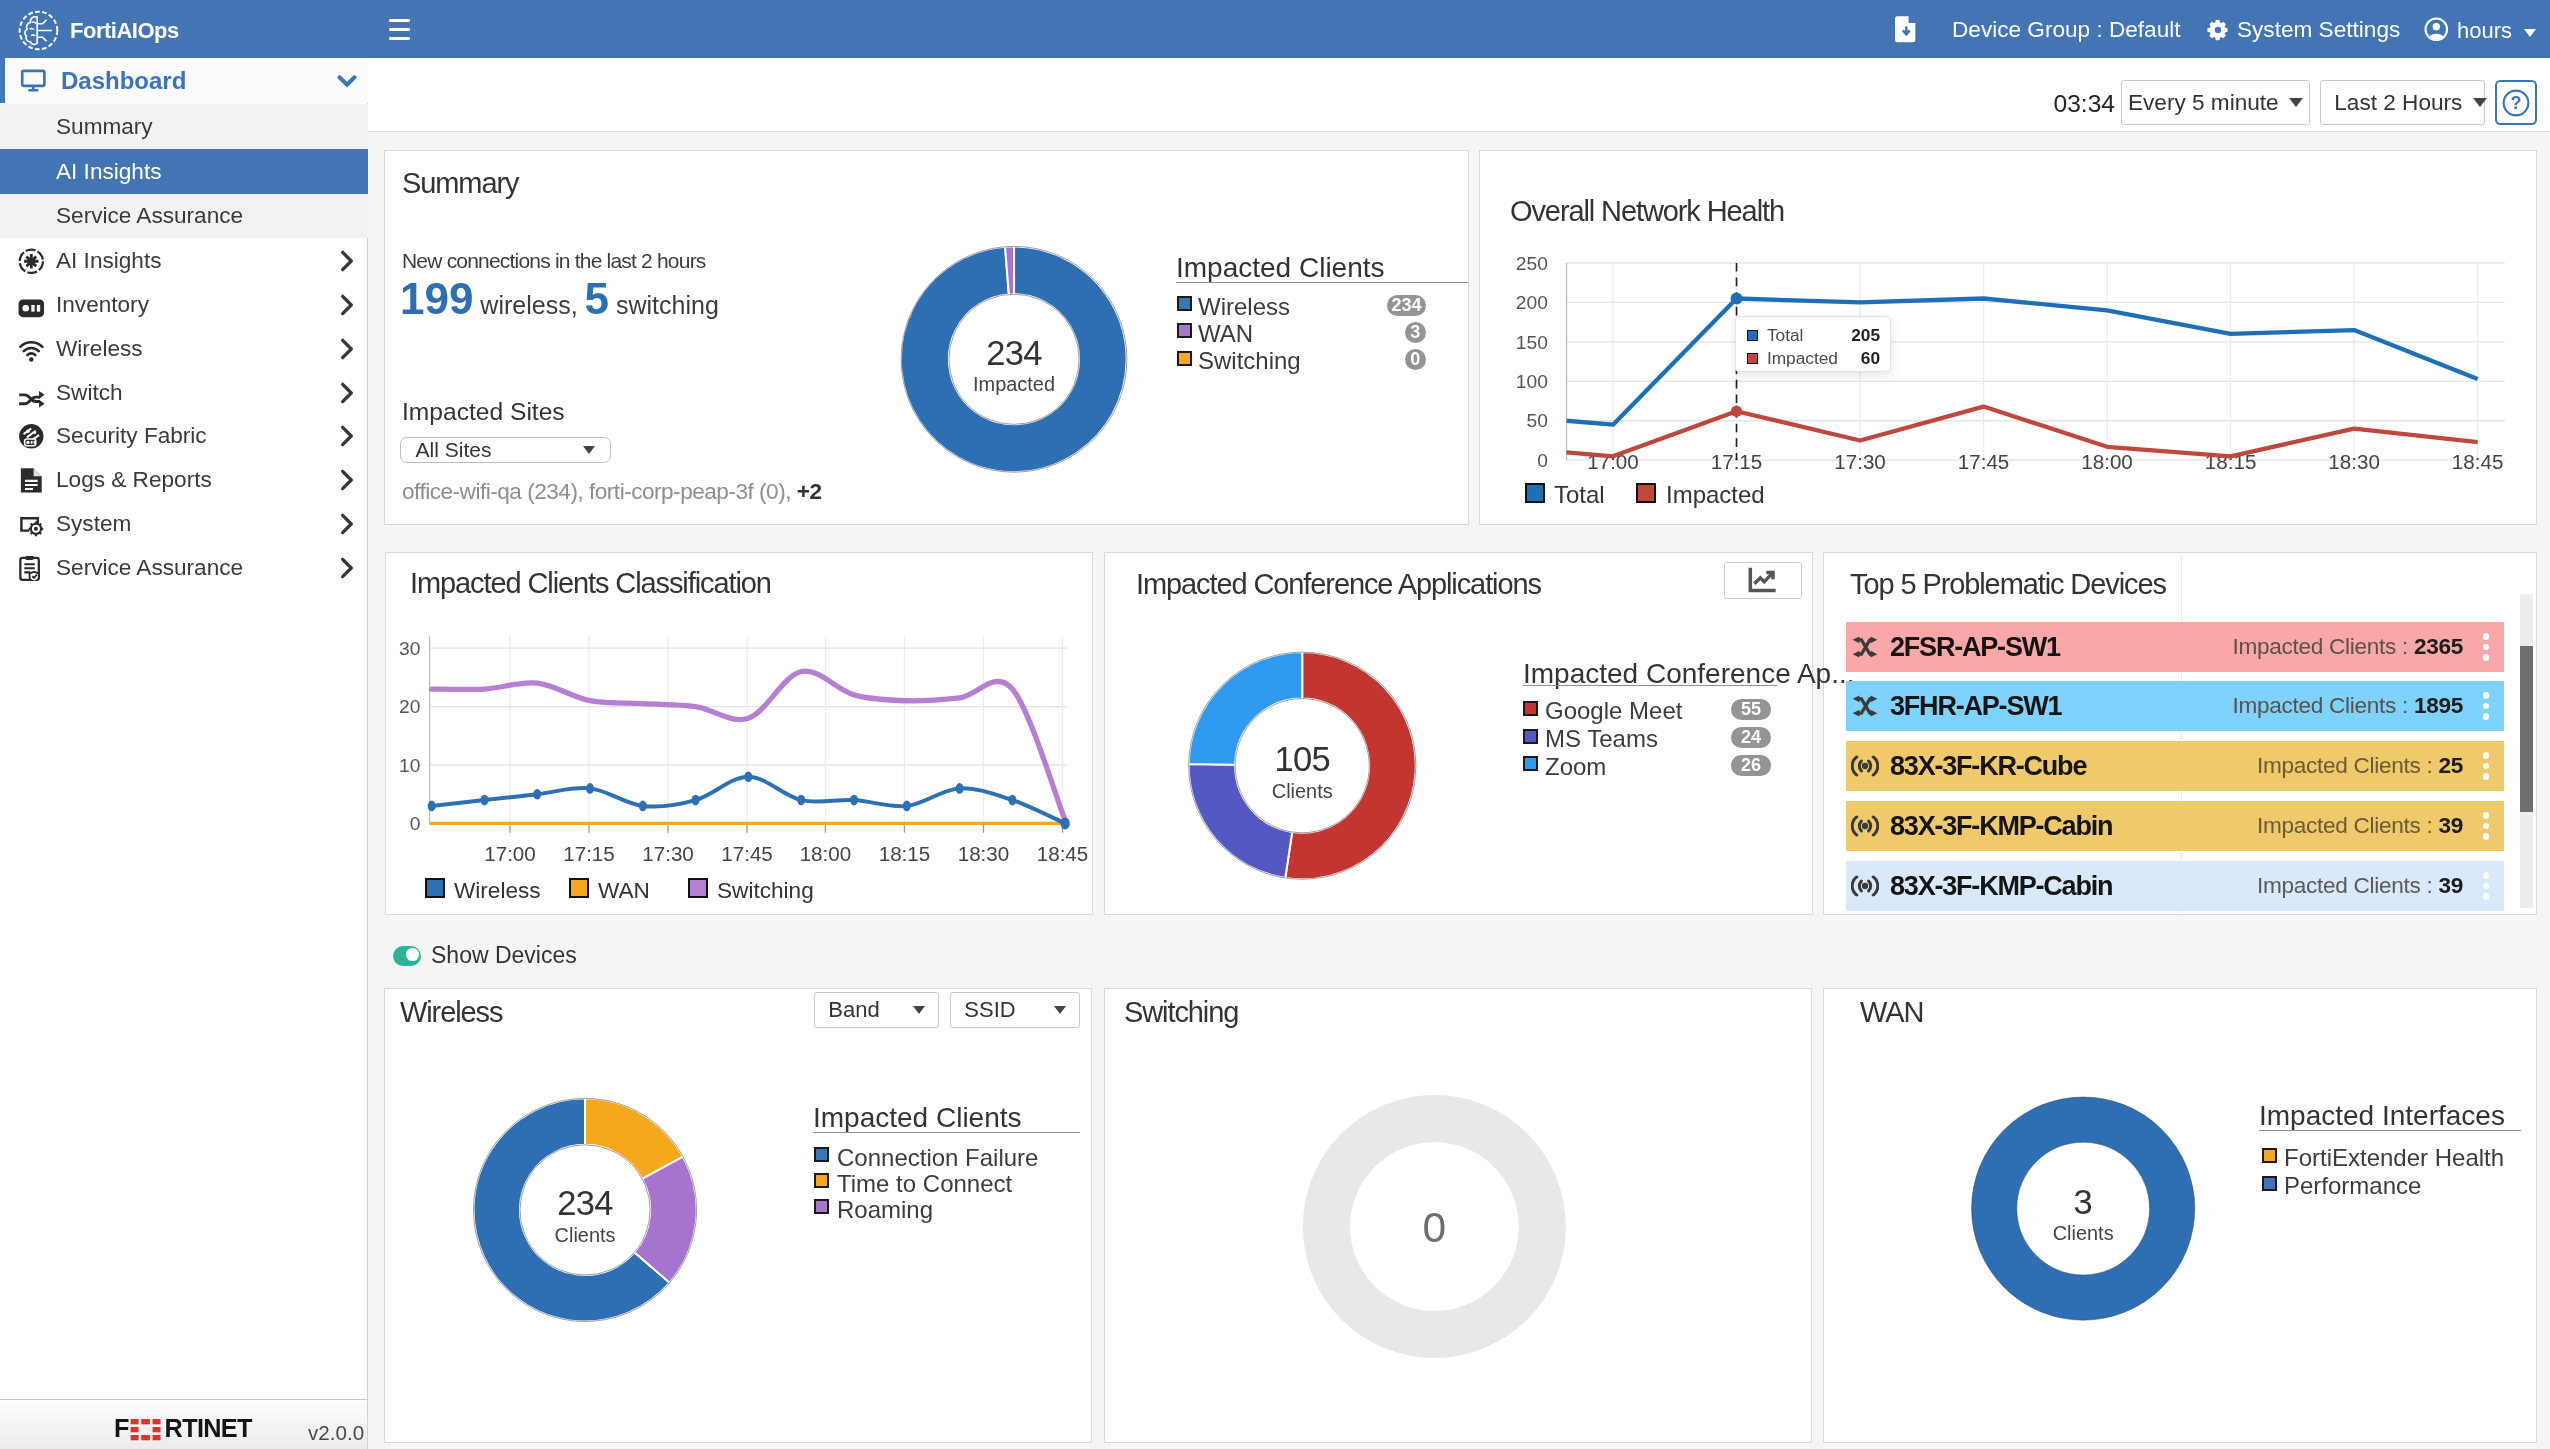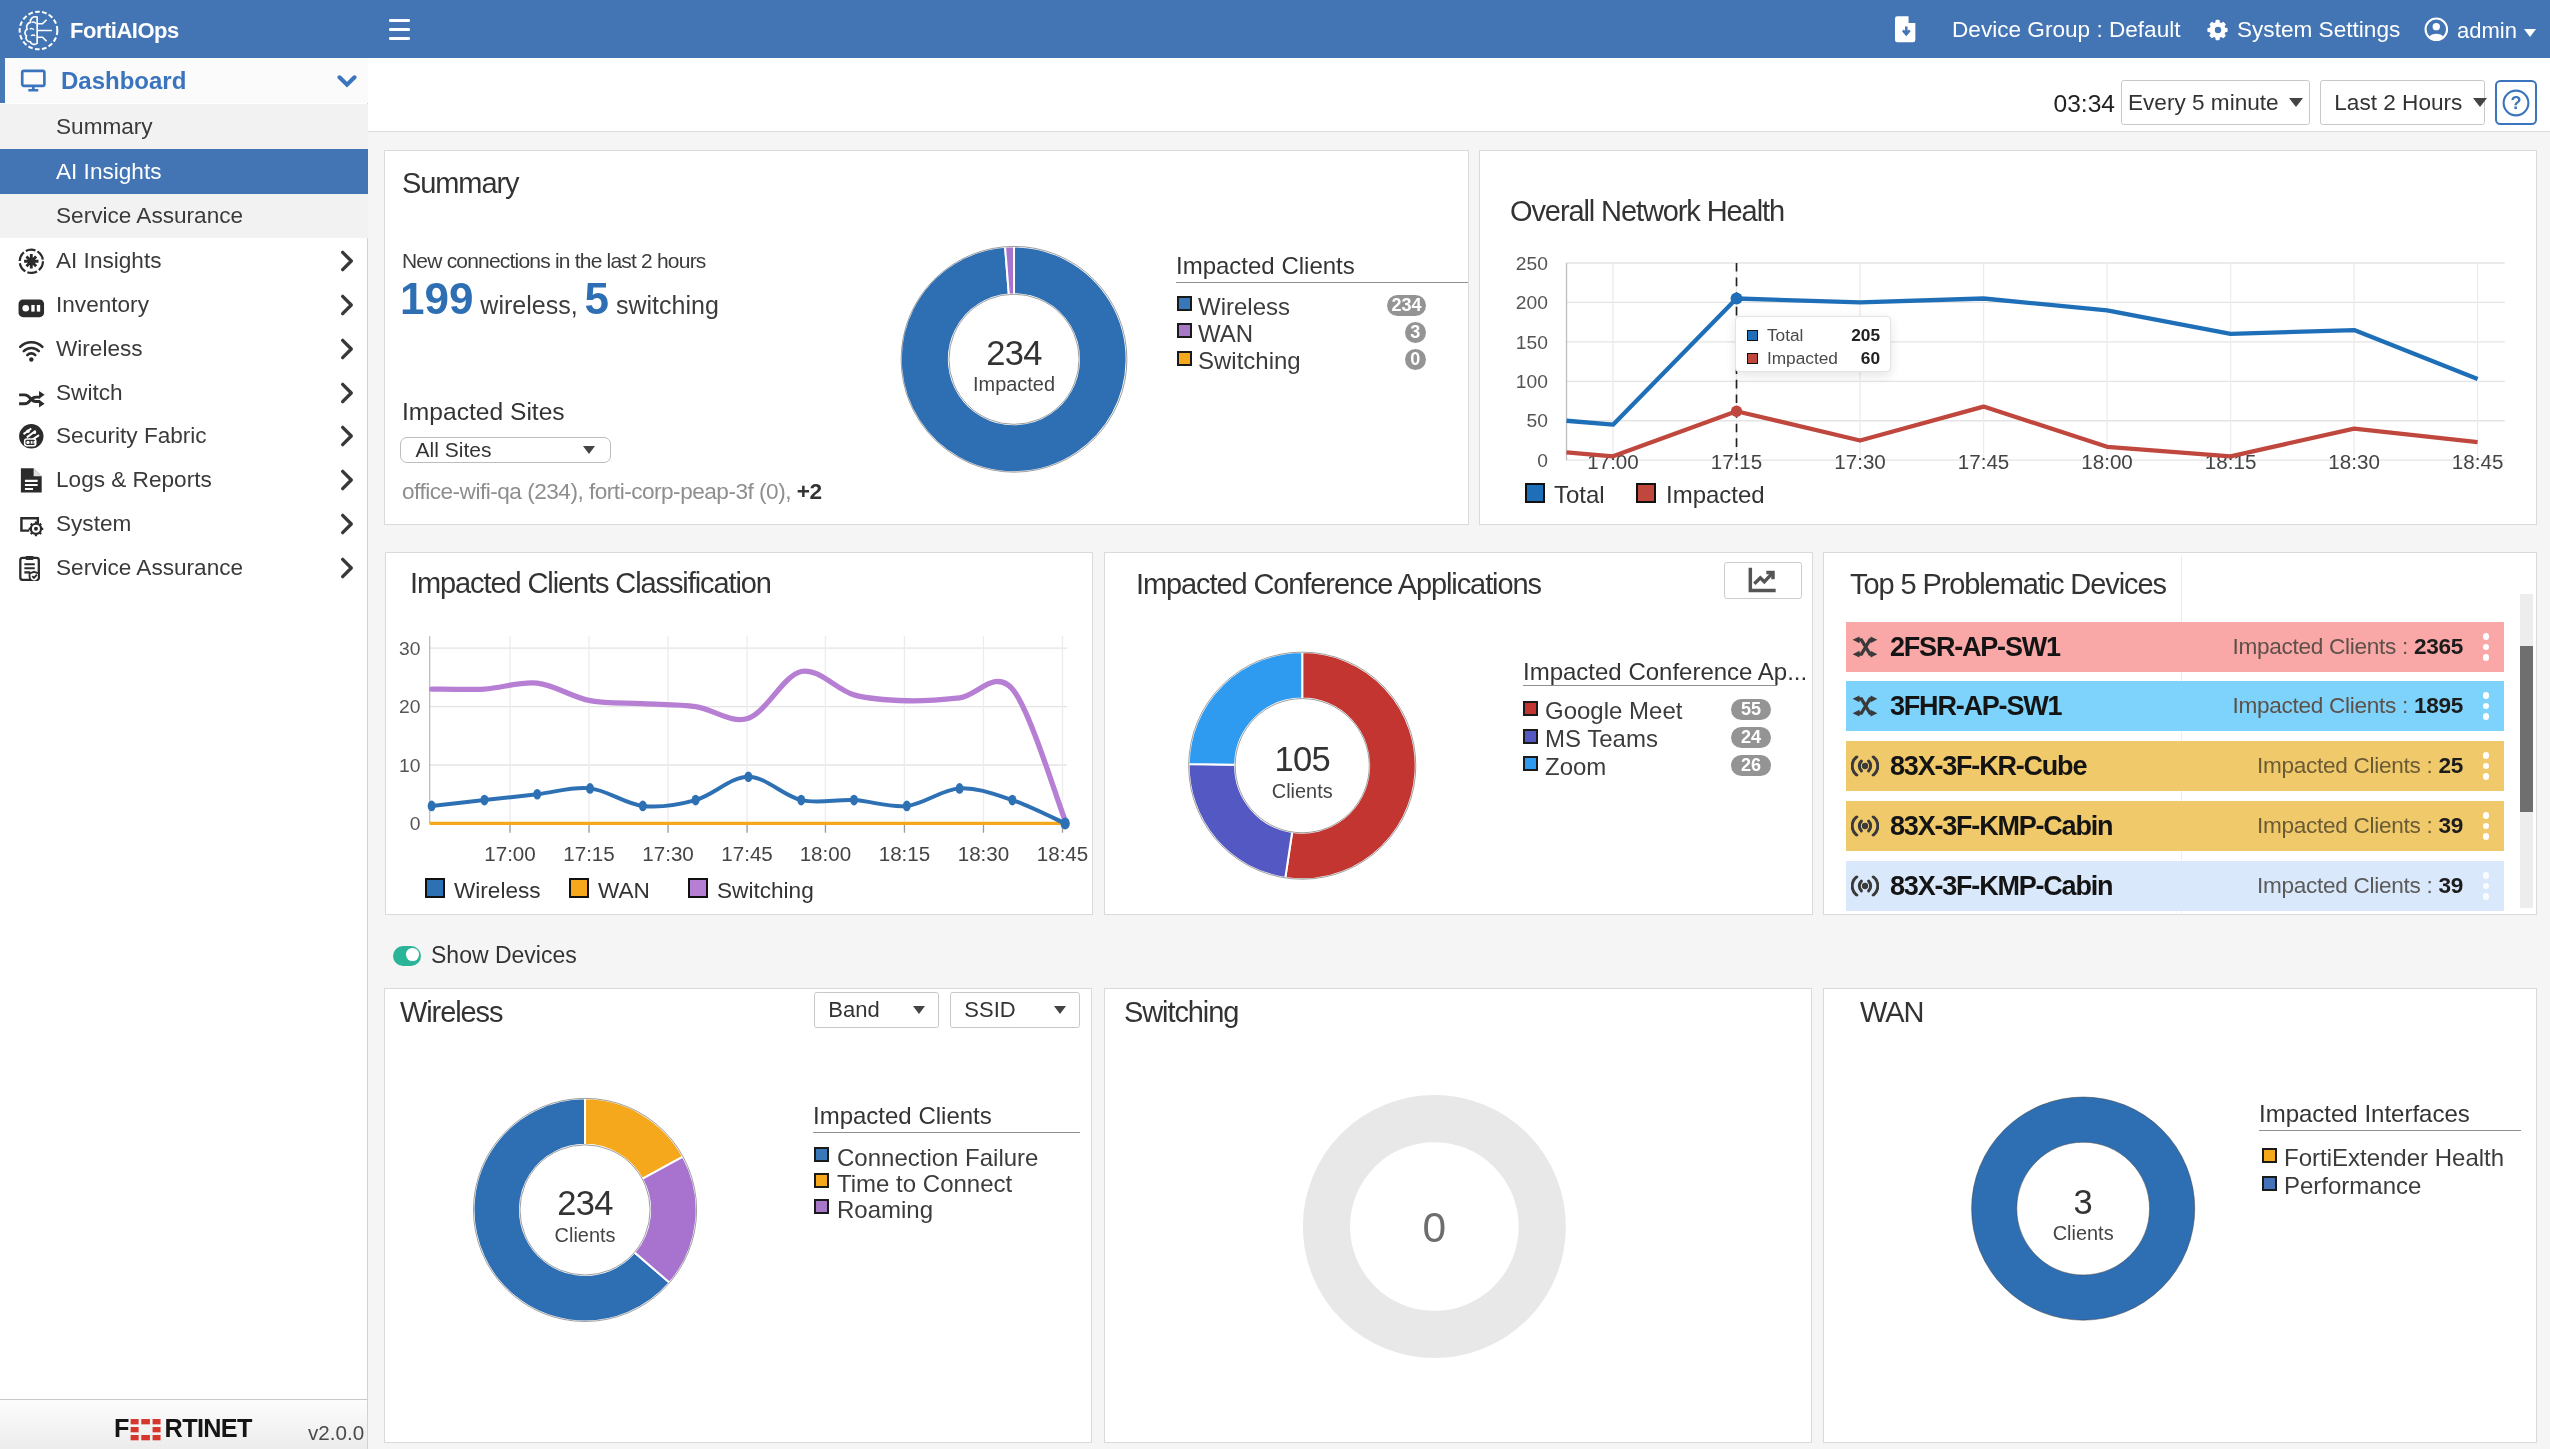--- a/index.html
+++ b/index.html
@@ -4,21 +4,21 @@
 <style>
   * { margin:0; padding:0; box-sizing:border-box; }
   html,body { width:2550px; height:1449px; overflow:hidden; }
   body { font-family:"Liberation Sans", sans-serif; background:#f5f5f6; position:relative; }
   .abs { position:absolute; }
   .card { position:absolute; background:#fff; border:1.3px solid #dadada; }
   .ctitle { position:absolute; font-size:29px; color:#333; letter-spacing:-1.1px; }
   .selbox { position:absolute; background:#fff; border:1.3px solid #c8c8c8; border-radius:2.7px; color:#333; display:flex; align-items:center; justify-content:space-between; white-space:nowrap; }
   .caret { width:0; height:0; border-left:7.3px solid transparent; border-right:7.3px solid transparent; border-top:9.3px solid #444; }
   .legsq { position:absolute; width:15.3px; height:15.3px; border:2px solid #1a1a1a; }
-  .leghead { position:absolute; font-size:24px; color:#333; }
+  .leghead { position:absolute; font-size:28px; color:#333; }
   .legline { position:absolute; height:0; border-top:1.3px solid #8f8f8f; }
   .legtxt { position:absolute; font-size:24px; color:#3c3c3c; }
   .pill { position:absolute; background:#949494; color:#fff; font-size:18px; font-weight:bold; border-radius:10.6px; height:20.6px; display:flex; align-items:center; justify-content:center; }
   .srow { position:absolute; left:0; width:368px; display:flex; align-items:center; font-size:22.6px; color:#3a3a3a; }
   .srow .chev { position:absolute; right:13.3px; top:50%; transform:translateY(-50%); width:14.6px; height:22.6px; }
   .sicon { position:absolute; left:18px; width:26.6px; height:26.6px; }
   .stext { position:absolute; left:56px; }
 </style>
 </head>
 <body>
@@ -42,21 +42,21 @@
 <svg class="abs" style="left:2206px;top:18px;" width="24" height="24" viewBox="0 0 24 24">
   <path fill="#fff" d="M12 8.5a3.5 3.5 0 1 0 0 7 3.5 3.5 0 0 0 0-7zm9.4 5.4a7.8 7.8 0 0 0 0-3.8l-2.2-.4a6 6 0 0 0-.6-1.4l1.3-1.9a8.6 8.6 0 0 0-2.7-2.7l-1.9 1.3a6 6 0 0 0-1.4-.6L13.5 2a7.8 7.8 0 0 0-3.8 0l-.4 2.4a6 6 0 0 0-1.4.6L6 3.7A8.6 8.6 0 0 0 3.3 6.4l1.3 1.9a6 6 0 0 0-.6 1.4l-2.4.4a7.8 7.8 0 0 0 0 3.8l2.4.4a6 6 0 0 0 .6 1.4l-1.3 1.9a8.6 8.6 0 0 0 2.7 2.7l1.9-1.3a6 6 0 0 0 1.4.6l.4 2.4a7.8 7.8 0 0 0 3.8 0l.4-2.4a6 6 0 0 0 1.4-.6l1.9 1.3a8.6 8.6 0 0 0 2.7-2.7l-1.3-1.9a6 6 0 0 0 .6-1.4z"></path>
   <circle cx="12" cy="12" r="3.2" fill="#4375b4"></circle>
 </svg>
 <div class="abs" style="left:2237px;top:17.3px;font-size:22.6px;color:#fff;">System Settings</div>
 <svg class="abs" style="left:2424px;top:17.3px;" width="24.6" height="24.6" viewBox="0 0 24 24">
   <circle cx="12" cy="12" r="10.5" fill="none" stroke="#fff" stroke-width="2"></circle>
   <circle cx="12" cy="9.4" r="3.6" fill="#fff"></circle>
   <path d="M4.8 19.4 a9 7.6 0 0 1 14.4 0 a10.5 10.5 0 0 1 -14.4 0 z" fill="#fff"></path>
 </svg>
-<div class="abs" style="left:2457px;top:18px;font-size:22px;color:#fff;">admin</div>
+<div class="abs" style="left:2457px;top:18px;font-size:22px;color:#fff;">hours</div>
 <div class="abs" style="left:2524px;top:28.6px;width:0;height:0;border-left:6.6px solid transparent;border-right:6.6px solid transparent;border-top:8px solid #fff;"></div>
 
 <div class="abs" style="left:0;top:58px;width:368px;height:1391px;background:#fff;border-right:1.3px solid #d2d2d2;"></div>
 <div class="srow" style="top:58px;height:45px;background:#fbfbfb;border-left:5.3px solid #4678b6;">
   <svg class="sicon" style="left:14.6px;top:9.3px;" width="26.6" height="26.6" viewBox="0 0 24 24">
     <rect x="2" y="3.5" width="20" height="13.5" rx="1.5" fill="none" stroke="#3a74bd" stroke-width="2.4"></rect>
     <path d="M12 17 v3 M7.5 21 h9" stroke="#3a74bd" stroke-width="2.4" fill="none"></path>
   </svg>
   <span class="stext" style="color:#3a74bd;font-weight:bold;font-size:24px;">Dashboard</span>
   <svg class="abs" style="right:10.6px;top:14.6px;" width="20" height="16" viewBox="0 0 16 12">

